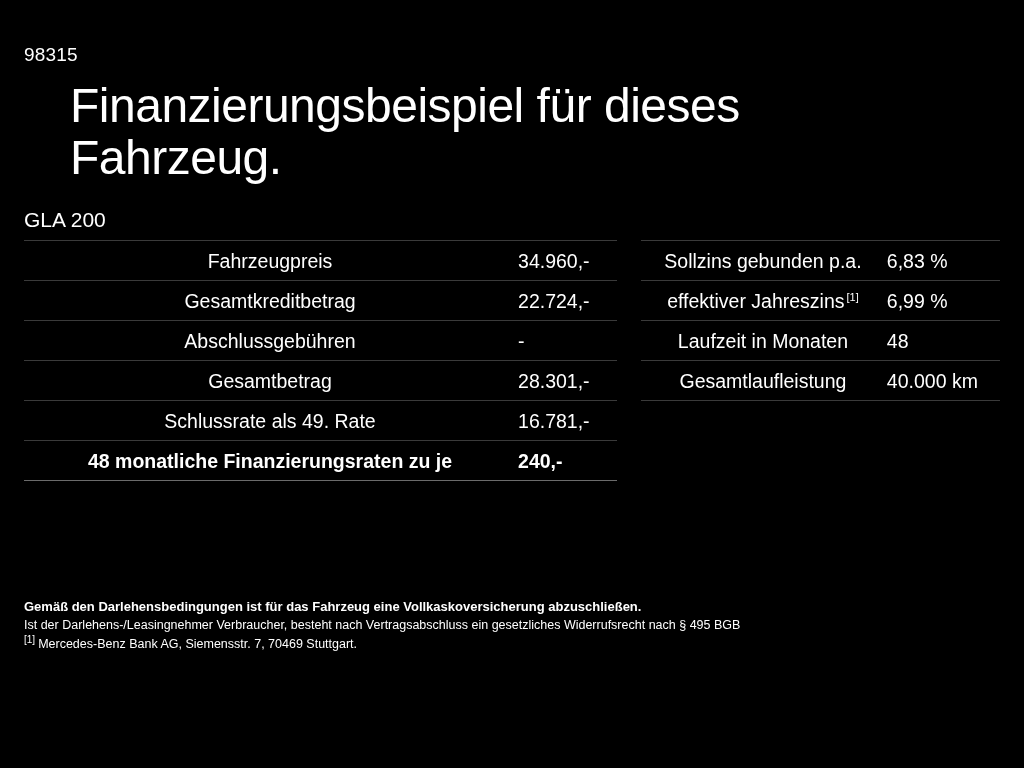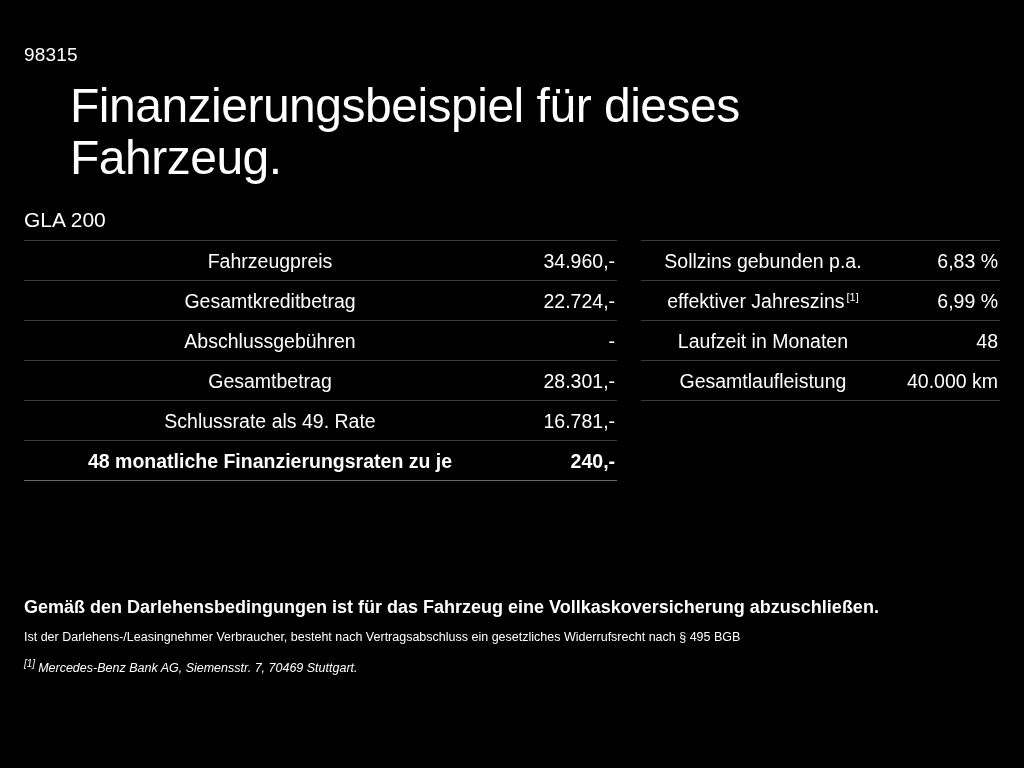--- a/index.html
+++ b/index.html
@@ -76,21 +76,21 @@
     line-height: 24px;
     border-bottom: 1px solid #3a3a3a;
     vertical-align: baseline;
     color: #ffffff;
     white-space: nowrap;
   }
   table.fin tr:first-child td {
     border-top: 1px solid #3a3a3a;
   }
   table.fin td.label { text-align: center; }
-  table.fin td.value { text-align: right; }
+  table.fin td.value { }
 
   table.fin tr.highlight td {
     font-weight: bold;
     border-bottom: 1px solid #6b6b6b;
     margin-top: 8px;
   }
 
   sup.fn {
     font-size: 11px;
     vertical-align: super;
@@ -98,34 +98,33 @@
     margin-left: 2px;
   }
 
   .footnotes {
     position: absolute;
     left: 24px;
     top: 598px;
     width: 976px;
   }
   .footnotes .bold-note {
-    font-size: 18px;
+    font-size: 13px;
     font-weight: bold;
     line-height: 18px;
-    margin-bottom: 12px;
+    margin-bottom: 0;
     color: #ffffff;
   }
   .footnotes .note {
     font-size: 12.5px;
     line-height: 19px;
     color: #ffffff;
   }
   .footnotes .note.spaced {
-    margin-top: 12px;
-    font-style: italic;
+    margin-top: 0;
   }
   .footnotes .note .marker {
     font-size: 10px;
     vertical-align: super;
     line-height: 0;
     margin-right: 3px;
   }
 </style>
 </head>
 <body>

